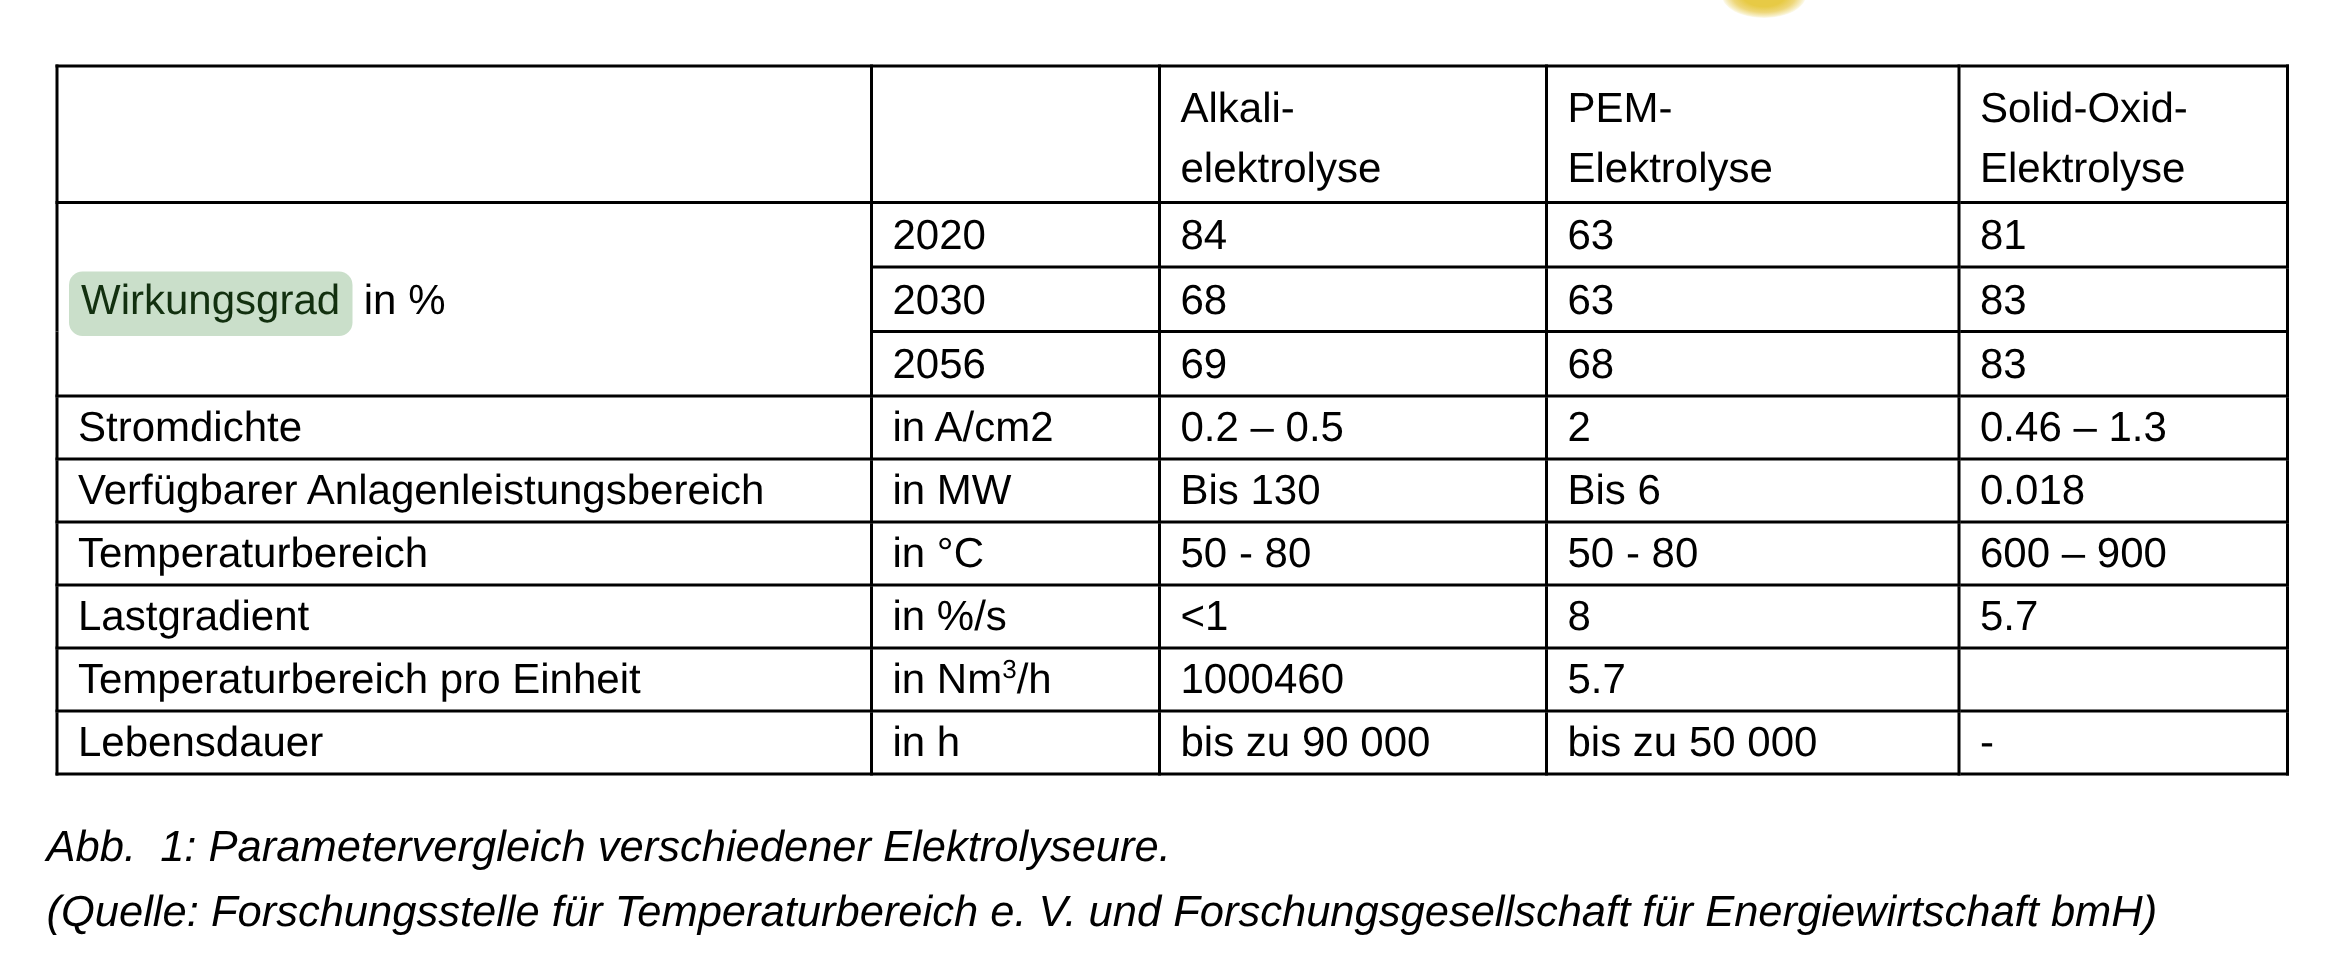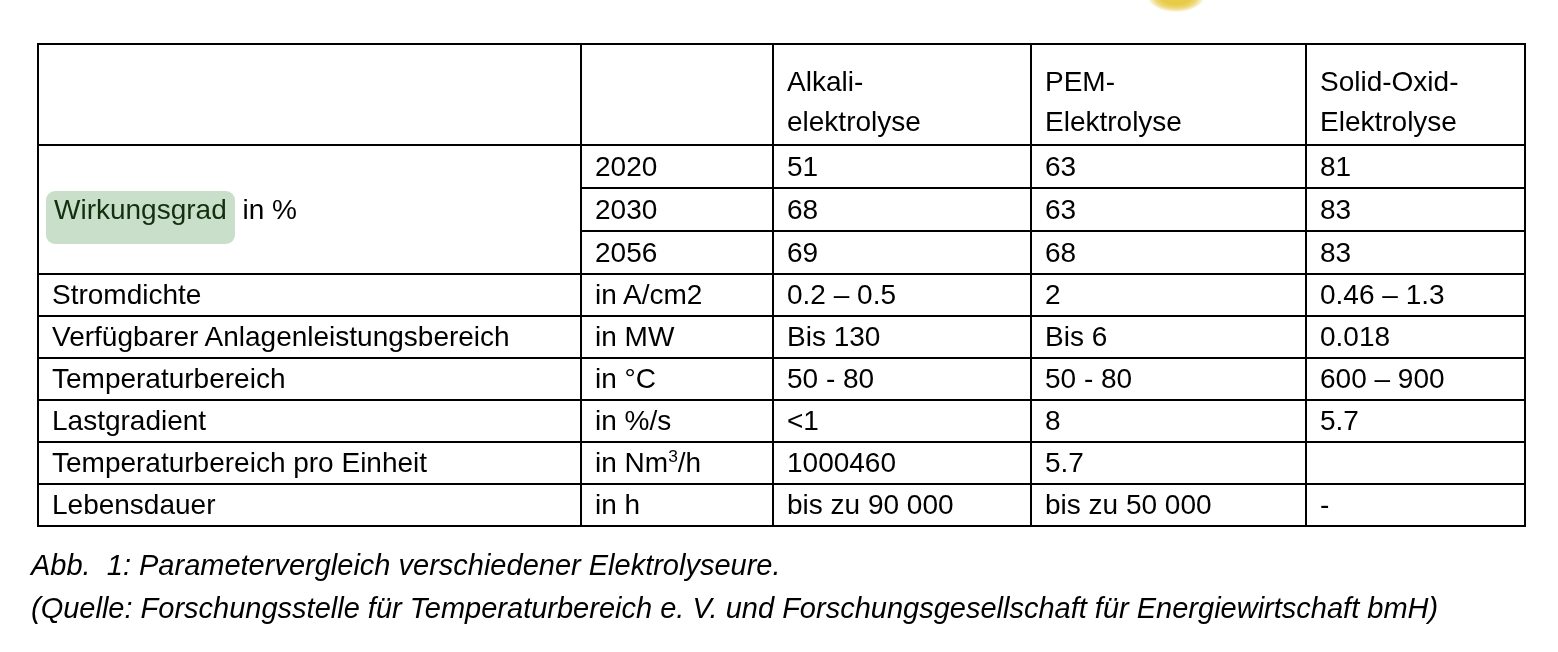--- a/index.html
+++ b/index.html
@@ -22,28 +22,28 @@
     font-size: 28px; line-height: 1.2;
   }
   .param-table td {
     border: 2px solid #000000;
     padding: 2px 10px 2px 13px;
     vertical-align: middle;
     overflow: hidden;
     white-space: nowrap;
   }
   tr.header-row { height: 85px; }
-  tr.header-row td { vertical-align: top; padding-top: 17px; line-height: 40px; }
+  tr.header-row td { vertical-align: top; padding-top: 7px; line-height: 40px; }
   tr.sub-row { height: 43px; }
   tr.data-row { height: 42px; padding-left: 36px; }
 
   .hl {
     background: #cadfca;
     border-radius: 9px;
-    padding: 3px 8px 19px 8px;
+    padding: 3px 8px 9px 8px;
     margin-left: -6px;
     color: #12300f;
   }
 
   sup.unit-sup { font-size: 0.62em; vertical-align: super; line-height: 0; }
 
   .caption {
     position: absolute; left: 31px; top: 544px;
     font-style: italic; font-size: 29px; line-height: 43px;
   }
@@ -81,21 +81,21 @@
         <div>Solid-Oxid-</div>
         <div>Elektrolyse</div>
       </td>
     </tr>
 
     <tr class="sub-row">
       <td rowspan="3">
         <span class="hl">Wirkungsgrad</span><span> in %</span>
       </td>
       <td>2020</td>
-      <td>51</td>
+      <td>84</td>
       <td>63</td>
       <td>81</td>
     </tr>
     <tr class="sub-row">
       <td>2030</td>
       <td>68</td>
       <td>63</td>
       <td>83</td>
     </tr>
     <tr class="sub-row">

